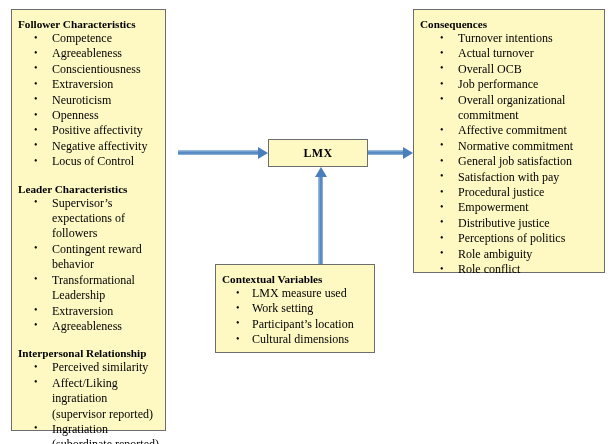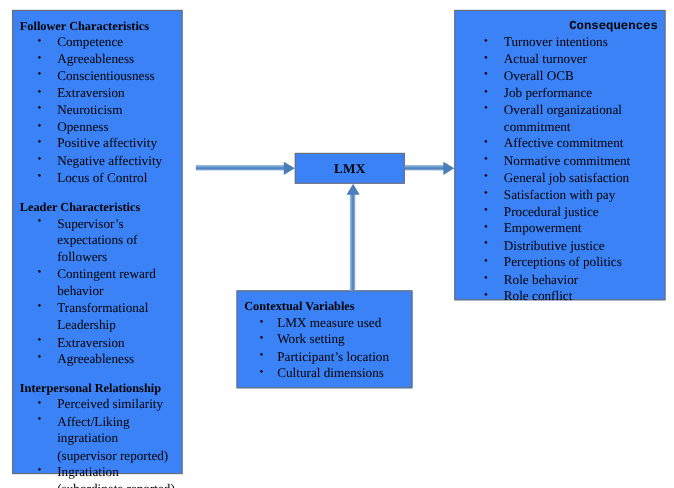--- a/index.html
+++ b/index.html
@@ -13,34 +13,33 @@
     height: 444px;
     background: #ffffff;
     font-family: "Liberation Serif", "DejaVu Serif", serif;
     overflow: hidden;
   }
 
   .box {
     position: absolute;
     box-sizing: border-box;
     border: 1.4px solid #6d6d6d;
-    background: #3b82f6;
+    background: #fef9c3;
   }
 
   .group-title {
     font-weight: bold;
     font-size: 11.2px;
     color: #000000;
     line-height: 1.25;
     margin: 0;
     padding: 0;
   }
   .group-title.center {
-    text-align: right;
-    font-family: Liberation Mono, monospace;
+    text-align: left;
   }
 
   ul.bullets {
     list-style: none;
     margin: 0 0 0 0;
     padding: 0 0 0 0;
   }
   ul.bullets li {
     position: relative;
     font-size: 12px;
@@ -219,21 +218,21 @@
       <li>Job performance</li>
       <li>Overall organizational commitment</li>
       <li>Affective commitment</li>
       <li>Normative commitment</li>
       <li>General job satisfaction</li>
       <li>Satisfaction with pay</li>
       <li>Procedural justice</li>
       <li>Empowerment</li>
       <li>Distributive justice</li>
       <li>Perceptions of politics</li>
-      <li>Role behavior</li>
+      <li>Role ambiguity</li>
       <li>Role conflict</li>
     </ul>
   </div>
 
   <div class="arrow-h" id="arrow-left-to-lmx">
     <span class="head"></span>
   </div>
   <div class="arrow-h" id="arrow-lmx-to-right">
     <span class="head"></span>
   </div>

